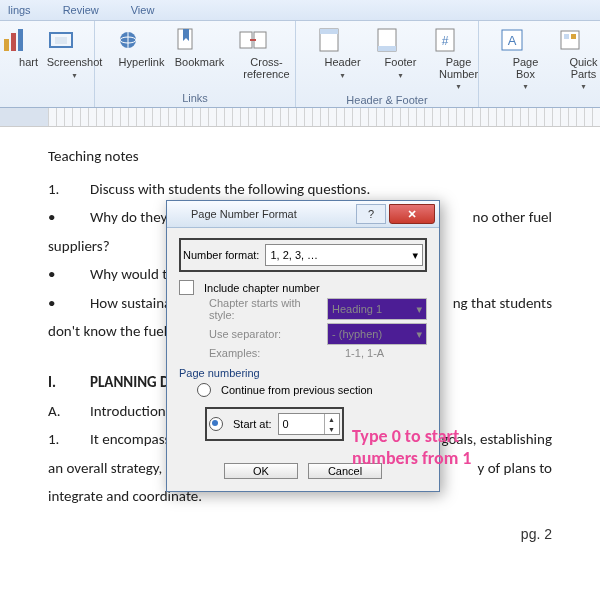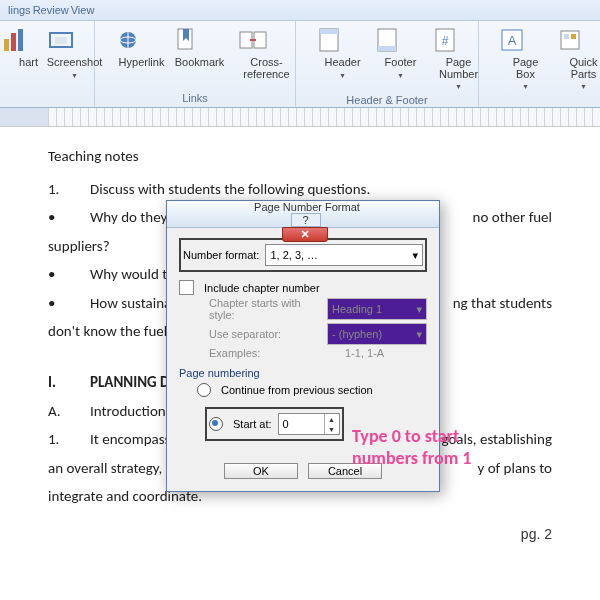--- a/index.html
+++ b/index.html
@@ -1,16 +1,16 @@
 <!DOCTYPE html>
 <html><head>
 <meta charset="utf-8">
 <style>
   body { margin: 0; font-family: "Segoe UI", Tahoma, sans-serif; font-size: 11px; background: #fff; overflow: hidden; width: 600px; height: 600px; position: relative; }
-  .ribbon-tabs { display: flex; gap: 2px; padding: 4px 8px; color: #4a6a9a; font-size: 11px; background: linear-gradient(#e8f0fb, #dbe7f6); border-bottom: 1px solid #b8c8dd; }
+  .ribbon-tabs { display: flex; gap: 32px; padding: 4px 8px; color: #4a6a9a; font-size: 11px; background: linear-gradient(#e8f0fb, #dbe7f6); border-bottom: 1px solid #b8c8dd; }
   .ribbon-tabs span { cursor: default; }
   .ribbon { display: flex; background: linear-gradient(#f4f8fd, #e6eef8); border-bottom: 1px solid #9fb4cf; height: 86px; }
   .ribbon-group { display: flex; flex-direction: column; border-right: 1px solid #c3d3e6; padding: 2px 6px 0 6px; }
   .ribbon-buttons { flex: 1; display: flex; align-items: flex-start; gap: 4px; }
   .rbtn { display: flex; flex-direction: column; align-items: center; justify-content: flex-start; width: 54px; color: #3a3a3a; font-size: 11px; text-align: center; cursor: default; padding-top: 2px; }
   .rbtn .ic { width: 30px; height: 30px; margin-bottom: 2px; display:flex; align-items:center; justify-content:center; }
   .rbtn .lbl { line-height: 1.05; min-height: 26px; margin-left: 27px; }
   .drop-ar { font-size: 8px; color: #555; }
   .grp-label { text-align: center; color: #5a6f8f; font-size: 11px; padding: 2px 0 3px 0; }
   .ruler { height: 18px; background: #f5f7fa; border-bottom: 1px solid #ccc; position: relative; }
@@ -20,21 +20,21 @@
   .doc { padding: 18px 48px 10px 48px; font-family: Calibri, Arial, sans-serif; font-size: 15px; color: #222; line-height: 1.5; }
   .doc .row { display: flex; margin: 6px 0; }
   .doc .num { width: 42px; flex-shrink: 0; }
   .doc h4 { margin: 0 0 10px 0; font-weight: normal; font-size: 15px; }
   .pgnum { text-align: right; padding: 8px 48px; color: #333; font-size: 14px; }
 
   
   .dialog { position: absolute; left: 166px; top: 200px; width: 272px; background: #f0f0f0;
     border: 1px solid #5a7ca6; box-shadow: 3px 3px 14px rgba(0,0,0,.35); font-size: 11px; }
   .titlebar { display: flex; align-items: center; height: 26px;
-    background: linear-gradient(#f8fbff, #d7e4f2); border-bottom: 1px solid #a9bfd8; padding-left: 8px; color: #333; flex-direction: column; }
+    background: linear-gradient(#f8fbff, #d7e4f2); border-bottom: 1px solid #a9bfd8; padding-left: 24px; color: #333; }
   .titlebar .spacer { flex: 1; }
   .tb-btn { width: 28px; height: 18px; display:flex; align-items:center; justify-content:center; border:1px solid #9fb4cf; background:#e7eff9; margin-right:3px; font-size:11px; color:#333; }
   .tb-close { width: 44px; height: 18px; background: linear-gradient(#e57373,#c93b2e); border:1px solid #8e2a20; color:#fff; display:flex;align-items:center;justify-content:center; margin-right:4px; font-weight:bold; border-radius: 0 0 3px 3px;}
   .dlg-body { padding: 10px 12px 12px 12px; background:#f0f0f0; }
   .hl-red { border: 2px solid #404040; padding: 2px; margin-bottom: 8px; }
   .field-row { display: flex; align-items: center; gap: 6px; margin: 2px 0; }
   .combo { flex:1; display:flex; align-items:center; border:1px solid #8a8a8a; background:#fff; height:20px; padding: 0 4px; justify-content:space-between; }
   .combo.disabled { background:#4c1d95; color:#888; border-color:#bbb; }
   .chk { width:13px; height:13px; border:1px solid #888; background:#fff; display:inline-block; margin-right:4px; }
   .radio { width:12px; height:12px; border:1px solid #555; border-radius:50%; display:inline-block; margin-right:4px; position:relative; background:#fff;}

